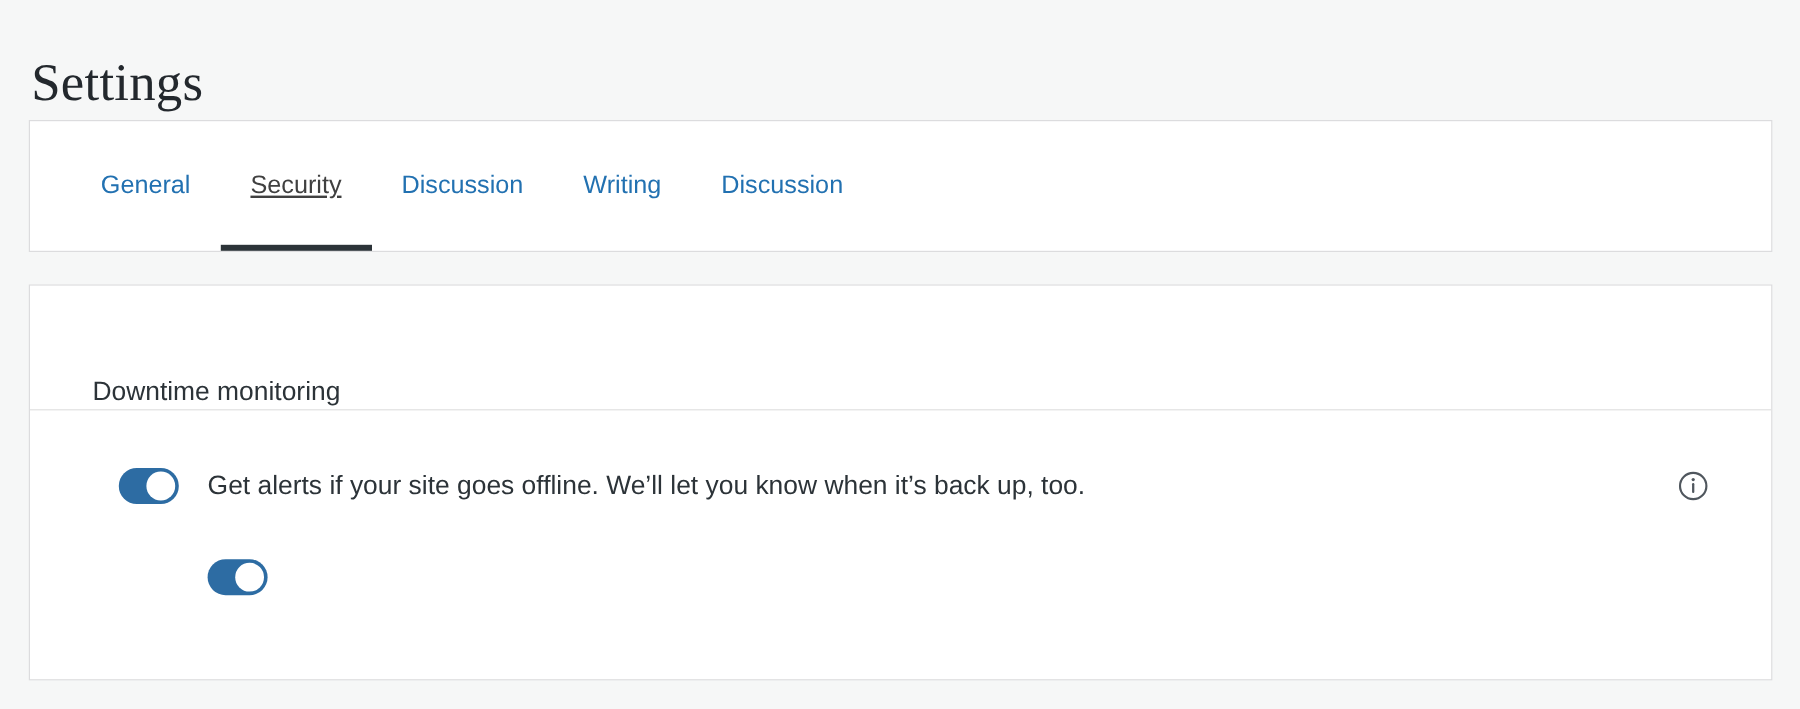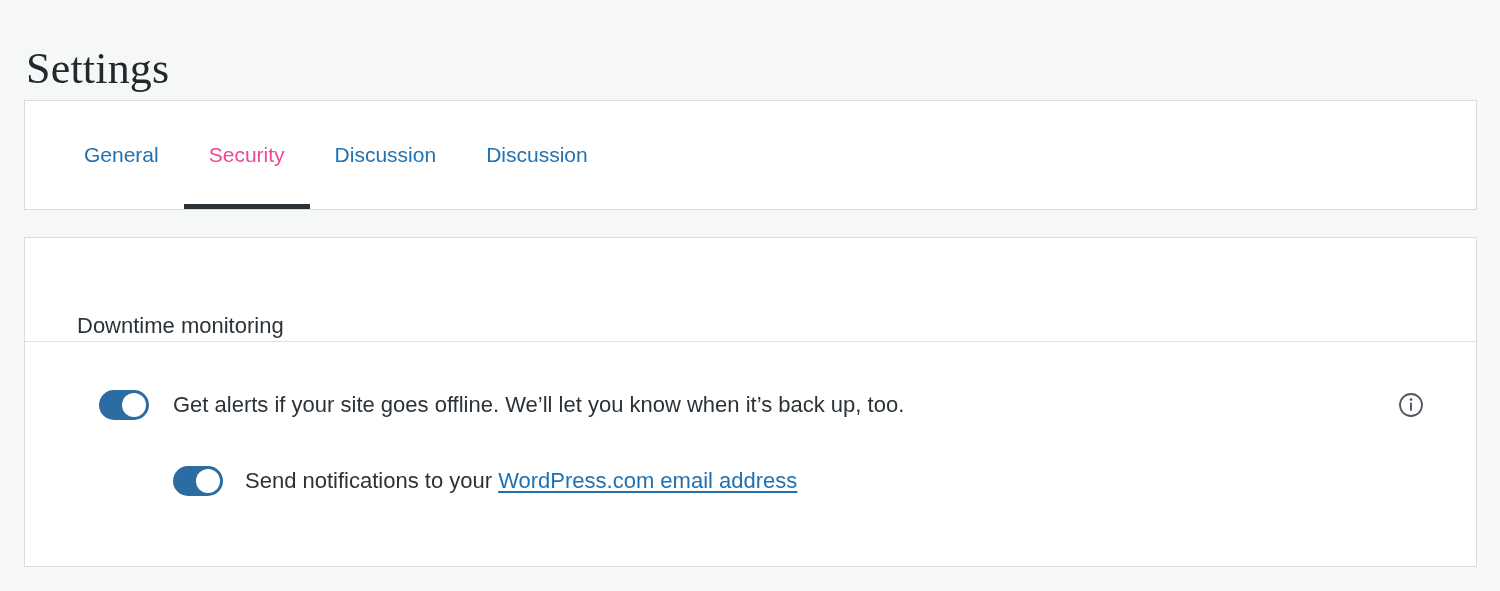--- a/index.html
+++ b/index.html
@@ -72,21 +72,22 @@
     font-size: 21px;
     color: #2271b1;
     padding: 0 25px;
     box-sizing: border-box;
     cursor: pointer;
     white-space: nowrap;
     user-select: none;
   }
 
   .tab.is-active {
-    color: #ec4899;
+    color: #404040;
+    text-decoration: underline;
   }
 
   .tab.is-active::after {
     content: "";
     position: absolute;
     left: 0;
     right: 0;
     bottom: 0;
     height: 5px;
     background: #2c3338;
@@ -189,20 +190,23 @@
   <div class="card card-tabs">
     <nav class="tabs">
       <div class="tab">
         <span>General</span>
       </div>
       <div class="tab is-active">
         <span>Security</span>
       </div>
       <div class="tab">
         <span>Discussion</span>
+      </div>
+      <div class="tab">
+        <span>Writing</span>
       </div>
       <div class="tab">
         <span>Discussion</span>
       </div>
     </nav>
   </div>
 
   <div class="card card-settings">
 
     <div class="card-header">
@@ -222,19 +226,18 @@
             <circle cx="13" cy="7.6" r="1.35" fill="#50575e"></circle>
             <rect x="12.05" y="10.6" width="1.9" height="8.2" rx="0.9" fill="#50575e"></rect>
           </svg>
         </span>
       </div>
 
       <div class="setting-row nested">
         <span class="toggle">
           <span class="knob"></span>
         </span>
-        <span class="setting-text"><span>Send notifications to your </span><a class="setting-link">WordPress.com email address</a></span>
       </div>
 
     </div>
   </div>
 
 </div>
 
 </body></html>

